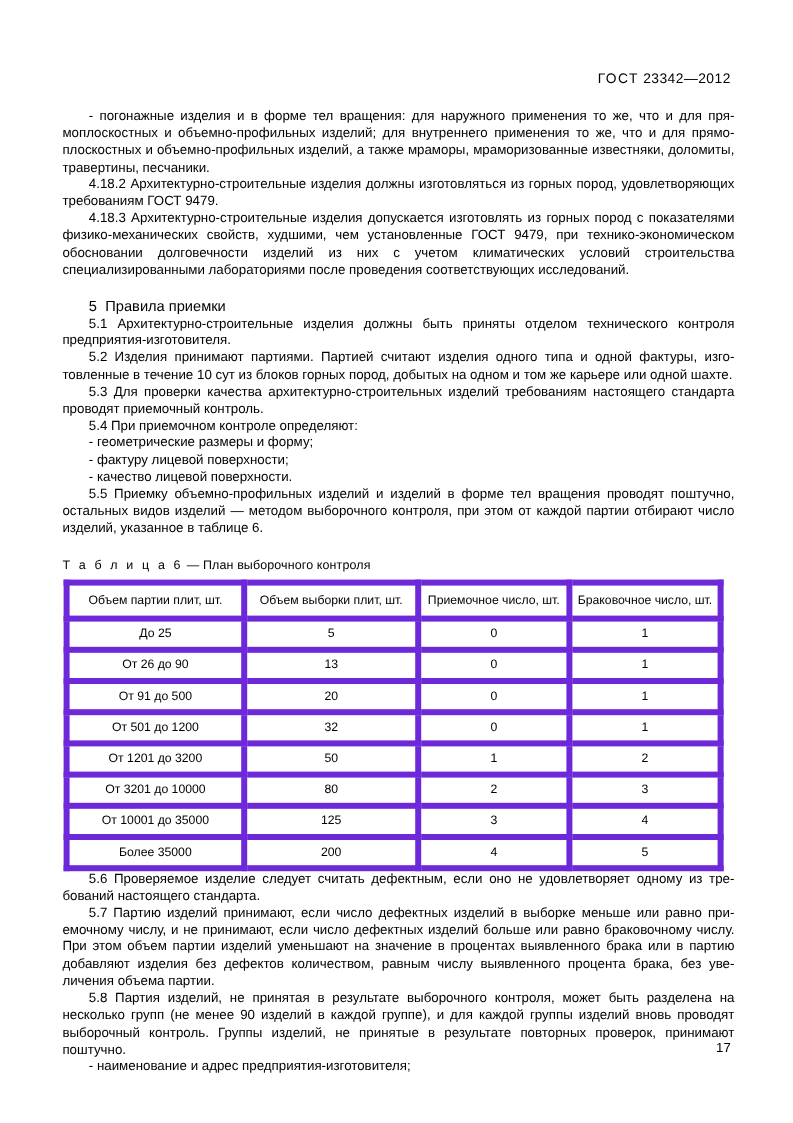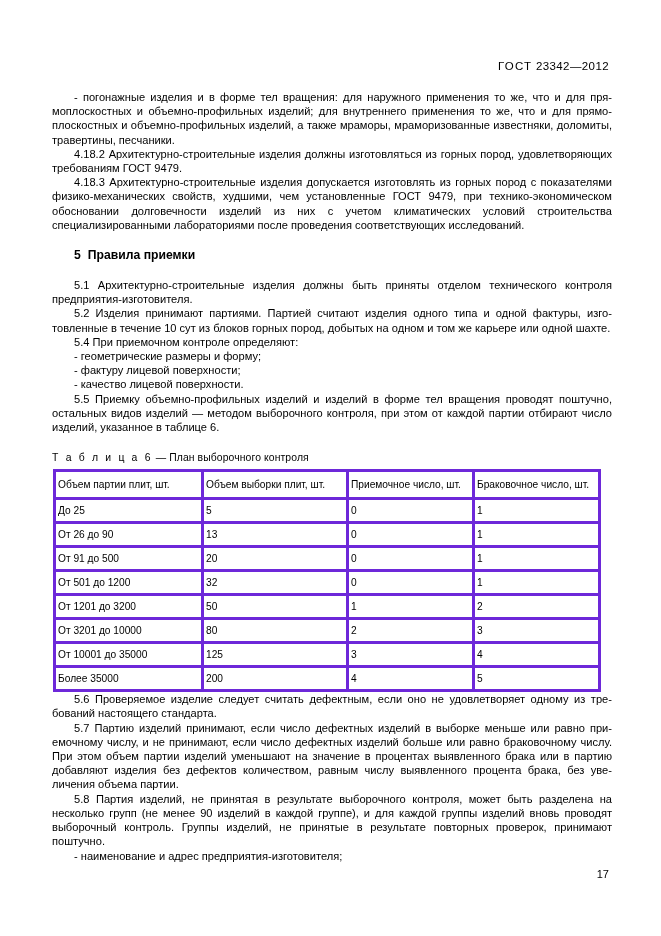--- a/index.html
+++ b/index.html
@@ -49,45 +49,45 @@
     text-indent: 0;
   }
   p.ind {
     text-indent: 22px;
   }
   p.dash {
     text-indent: 22px;
   }
   h2.section {
     font-size: 12.2px;
-    font-weight: bold;
-    margin: 16px 0 16px 0;
+    font-weight: normal;
+    margin: 16px 0 1px 0;
     text-indent: 22px;
   }
   h2.section .num {
     margin-right: 7px;
   }
   .table-caption {
     font-size: 10.4px;
     margin: 18px 0 6px 0;
     letter-spacing: 0.1px;
   }
   .table-caption .spaced {
     letter-spacing: 2.2px;
   }
   table.vt {
     border-collapse: collapse;
     width: 545px;
     margin-left: 1px;
     table-layout: fixed;
   }
   table.vt th, table.vt td {
-    border: 3px solid #6d28d9;
+    border: 5px solid #6d28d9;
     font-size: 10.2px;
-    text-align: left;
+    text-align: center;
     padding: 4px 2px 4px 2px;
     height: 13px;
     font-weight: normal;
   }
   table.vt thead th {
     padding: 6px 2px;
   }
   table.vt col.c1 { width: 148px; }
   table.vt col.c2 { width: 145px; }
   table.vt col.c3 { width: 126px; }
@@ -116,20 +116,21 @@
     <p class="para dash">- погонажные изделия и в форме тел вращения: для наружного применения то же, что и для пря­моплоскостных и объемно-профильных изделий; для внутреннего применения то же, что и для прямо­плоскостных и объемно-профильных изделий, а также мраморы, мраморизованные известняки, доломиты, травертины, песчаники.</p>
     <p class="para ind">4.18.2  Архитектурно-строительные изделия должны изготовляться из горных пород, удовлетво­ряющих требованиям ГОСТ 9479.</p>
     <p class="para ind">4.18.3  Архитектурно-строительные изделия допускается изготовлять из горных пород с показате­лями физико-механических свойств, худшими, чем установленные ГОСТ 9479, при технико-экономичес­ком обосновании долговечности изделий из них с учетом климатических условий строительства специализированными лабораториями после проведения соответствующих исследований.</p>
 
     <h2 class="section">
       <span class="num">5</span><span>Правила приемки</span>
     </h2>
 
     <p class="para ind">5.1  Архитектурно-строительные изделия должны быть приняты отделом технического контроля предприятия-изготовителя.</p>
     <p class="para ind">5.2  Изделия принимают партиями. Партией считают изделия одного типа и одной фактуры, изго­товленные в течение 10 сут из блоков горных пород, добытых на одном и том же карьере или одной шахте.</p>
+    <p class="para ind">5.3  Для проверки качества архитектурно-строительных изделий требованиям настоящего стан­дарта проводят приемочный контроль.</p>
     <p class="para ind">5.4  При приемочном контроле определяют:</p>
     <p class="para ind">- геометрические размеры и форму;</p>
     <p class="para ind">- фактуру лицевой поверхности;</p>
     <p class="para ind">- качество лицевой поверхности.</p>
     <p class="para ind">5.5  Приемку объемно-профильных изделий и изделий в форме тел вращения проводят поштучно, остальных видов изделий — методом выборочного контроля, при этом от каждой партии отбирают число изделий, указанное в таблице 6.</p>
 
     <div class="table-caption">
       <span class="spaced">Т а б л и ц а  6</span>
       <span>—</span>
       <span>План выборочного контроля</span>

